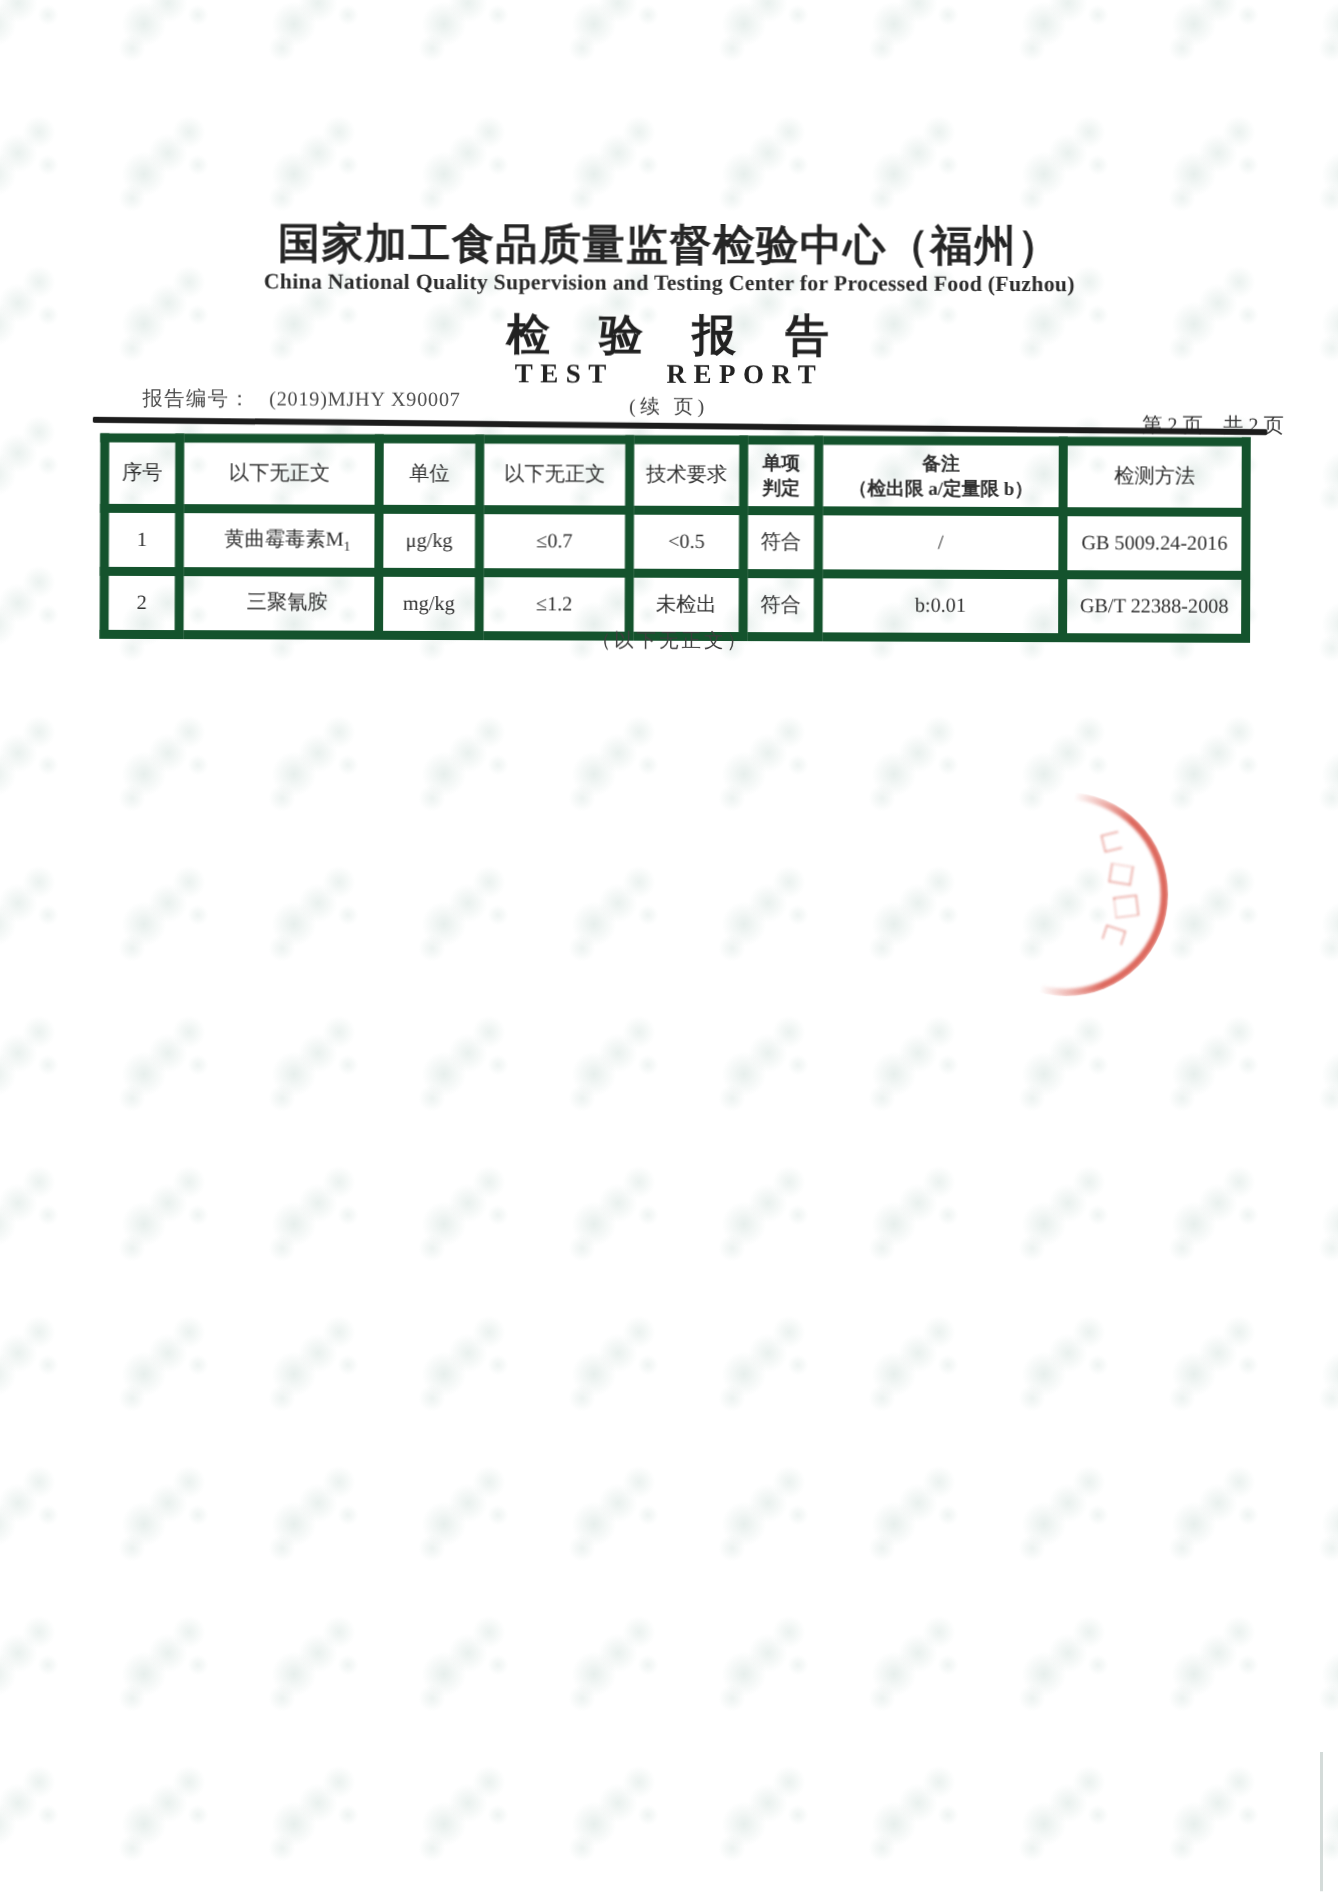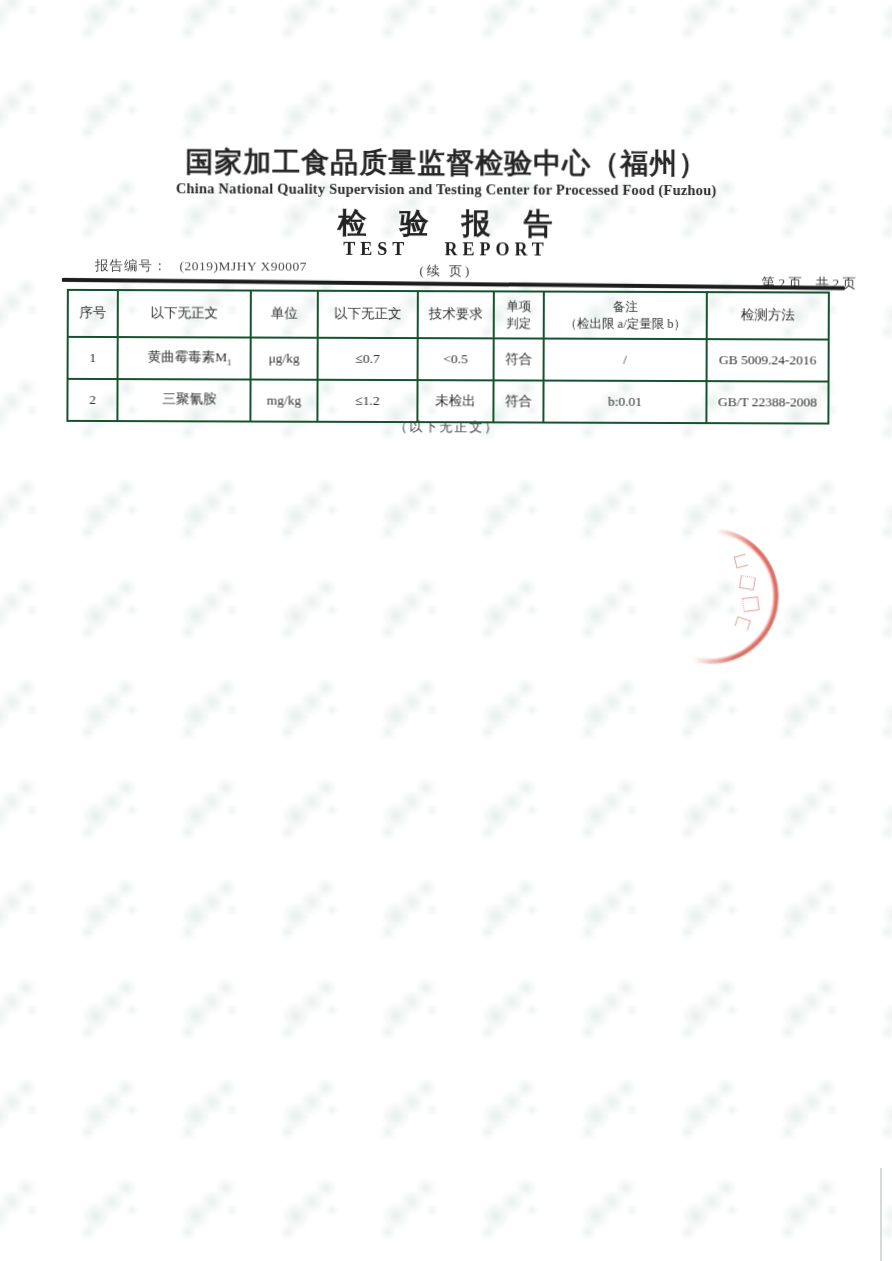--- a/index.html
+++ b/index.html
@@ -53,27 +53,27 @@
     background:#1c1c1c; border-radius:1px;
     transform:rotate(0.4deg); transform-origin:left center;
   }
 
   table.results {
     position:absolute; left:67px; top:289px; width:761px;
     border-collapse:collapse; table-layout:fixed;
     font-size:13.5px; color:#303030;
   }
   .results th, .results td {
-    border:2px solid #14532d;
+    border:6px solid #14532d;
     font-weight:400; text-align:center; vertical-align:middle;
     padding:0 2px; line-height:1.35;margin-top:10px;
   }
   .results thead tr { height:47px; }
   .results tbody tr { height:42px; }
-  .results .sub2 { display:block; font-size:12.5px; }
+  .results .sub2 { display:block; font-size:12.5px;font-weight:bold; }
   .results td.item-cell { text-align:center; padding-left:13px; }
   .results sub { font-size:9px; }
 
   .end-note {
     position:absolute; left:67px; top:417px; width:761px;
     text-align:center; font-size:13px; letter-spacing:2px; color:#3d3d3d;
   }
 
   
   .stamp {

